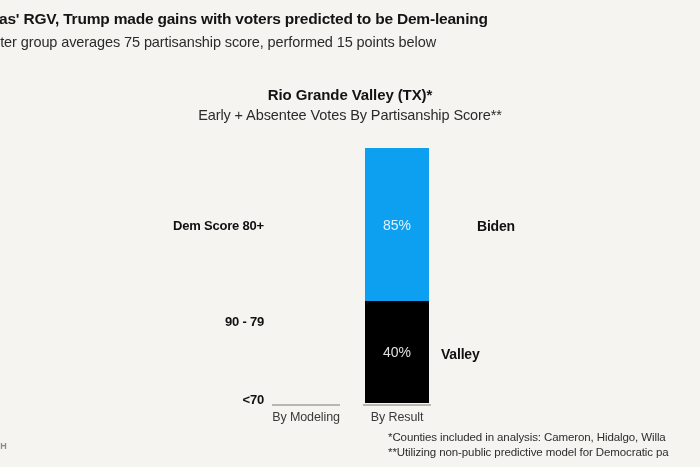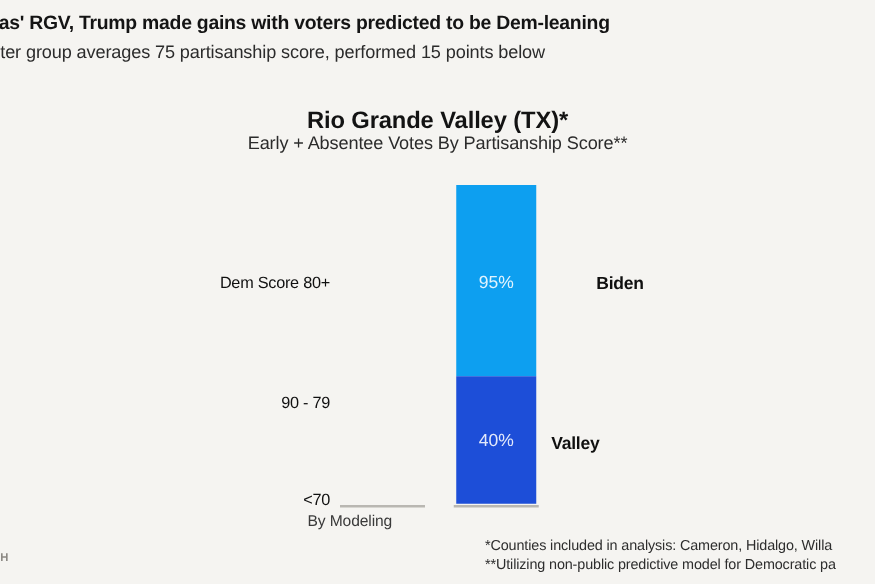--- a/index.html
+++ b/index.html
@@ -41,21 +41,21 @@
     margin-top: 1px;
   }
 
   
   .chart-title {
     position: absolute;
     top: 86px;
     left: 0;
     width: 700px;
     text-align: center;
-    font-size: 19px;
+    font-size: 15px;
     font-weight: bold;
     letter-spacing: -0.1px;
     color: #131313;
   }
   .chart-subtitle {
     position: absolute;
     top: 107px;
     left: 0;
     width: 700px;
     text-align: center;
@@ -104,36 +104,36 @@
     height: 2px;
     background: #b9b7b2;
   }
   #axis-modeling { left: 272px; width: 68px; }
   #axis-result   { left: 363px; width: 68px; }
 
   .xtick {
     position: absolute;
     top: 410px;
     width: 120px;
-    text-align: left;
+    text-align: center;
     font-size: 12.5px;
     font-weight: 400;
     color: #3a3a3a;
     letter-spacing: -0.1px;
   }
   #xtick-modeling { left: 246px; }
   #xtick-result   { left: 337px; }
 
   
   .cat-label {
     position: absolute;
     right: 436px;            
     text-align: right;
     font-size: 13px;
-    font-weight: normal;
+    font-weight: bold;
     color: #101010;
     letter-spacing: -0.2px;
     line-height: 1;
   }
 
   
   .series-label {
     position: absolute;
     left: 441px;
     font-size: 14px;
@@ -192,31 +192,32 @@
 
 <div class="plot">
 
   <div class="cat-label" style="top: 219px;">Dem Score 80+</div>
   <div class="cat-label" style="top: 315px;">90 - 79</div>
   <div class="cat-label" style="top: 393px;">&lt;70</div>
 
 
   <div class="bar" id="bar-result">
     <div class="seg" style="flex: 60 1 0; background: #0d9ff0;">
-      <span class="seg-label">95%</span>
+      <span class="seg-label">85%</span>
     </div>
-    <div class="seg" style="flex: 40 1 0; background: #1d4ed8;">
+    <div class="seg" style="flex: 40 1 0; background: #000000;">
       <span class="seg-label">40%</span>
     </div>
   </div>
 
   <div class="axis-line" id="axis-modeling"></div>
   <div class="axis-line" id="axis-result"></div>
 
   <div class="xtick" id="xtick-modeling">By Modeling</div>
+  <div class="xtick" id="xtick-result">By Result</div>
 
   <div class="series-label" style="top: 219px; padding-left: 36px;">Biden</div>
   <div class="series-label" style="top: 347px;">Valley</div>
 </div>
 
 <div class="footnotes">
   <div class="footnote">*Counties included in analysis: Cameron, Hidalgo, Willa</div>
   <div class="footnote">**Utilizing non-public predictive model  for Democratic pa</div>
 </div>
 

